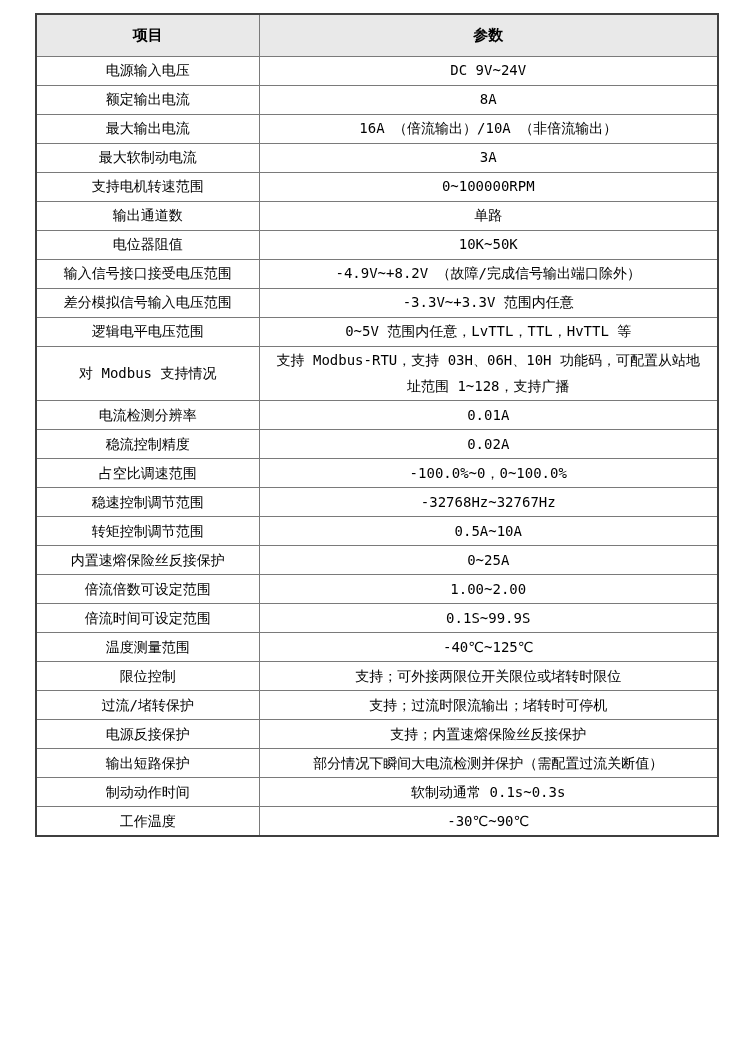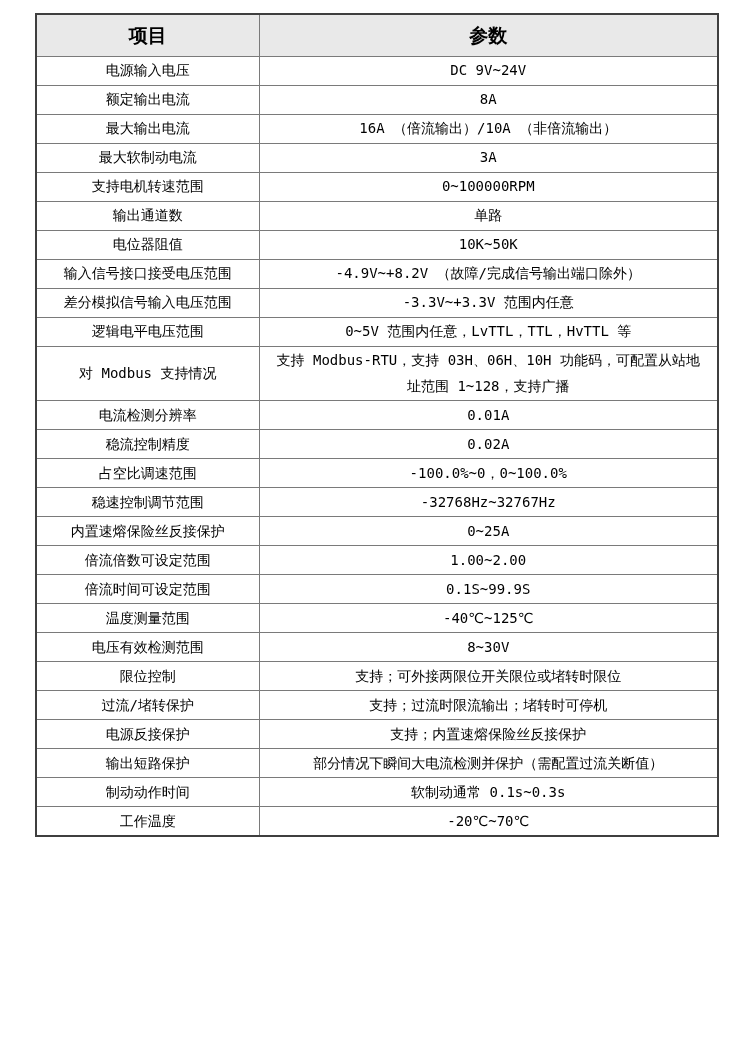--- a/index.html
+++ b/index.html
@@ -41,21 +41,21 @@
     vertical-align: middle;
     font-size: 14px;
     line-height: 1.92;
     padding: 0 14px;
     height: 29px;
     word-break: break-word;
   }
   .spec-table th {
     background: var(--header-bg);
     font-weight: bold;
-    font-size: 19px;
+    font-size: 15px;
     height: 42px;
   }
 </style>
 </head>
 <body>
 
 <table class="spec-table">
   <colgroup>
     <col class="col-item">
     <col class="col-param">
@@ -121,38 +121,38 @@
       </tr>
       <tr>
         <td>占空比调速范围</td>
         <td>-100.0%~0，0~100.0%</td>
       </tr>
       <tr>
         <td>稳速控制调节范围</td>
         <td>-32768Hz~32767Hz</td>
       </tr>
       <tr>
+        <td>转矩控制调节范围</td>
+        <td>0.5A~10A</td>
+      </tr>
+      <tr>
         <td>内置速熔保险丝反接保护</td>
         <td>0~25A</td>
       </tr>
       <tr>
         <td>倍流倍数可设定范围</td>
         <td>1.00~2.00</td>
       </tr>
       <tr>
         <td>倍流时间可设定范围</td>
         <td>0.1S~99.9S</td>
       </tr>
       <tr>
         <td>温度测量范围</td>
         <td>-40℃~125℃</td>
-      </tr>
-      <tr>
-        <td>电压有效检测范围</td>
-        <td>8~30V</td>
       </tr>
       <tr>
         <td>限位控制</td>
         <td>支持；可外接两限位开关限位或堵转时限位</td>
       </tr>
       <tr>
         <td>过流/堵转保护</td>
         <td>支持；过流时限流输出；堵转时可停机</td>
       </tr>
       <tr>
@@ -162,16 +162,16 @@
       <tr>
         <td>输出短路保护</td>
         <td>部分情况下瞬间大电流检测并保护（需配置过流关断值）</td>
       </tr>
       <tr>
         <td>制动动作时间</td>
         <td>软制动通常 0.1s~0.3s</td>
       </tr>
       <tr>
         <td>工作温度</td>
-        <td>-20℃~70℃</td>
+        <td>-30℃~90℃</td>
       </tr>
     </tbody>
 </table>
 
 </body></html>

